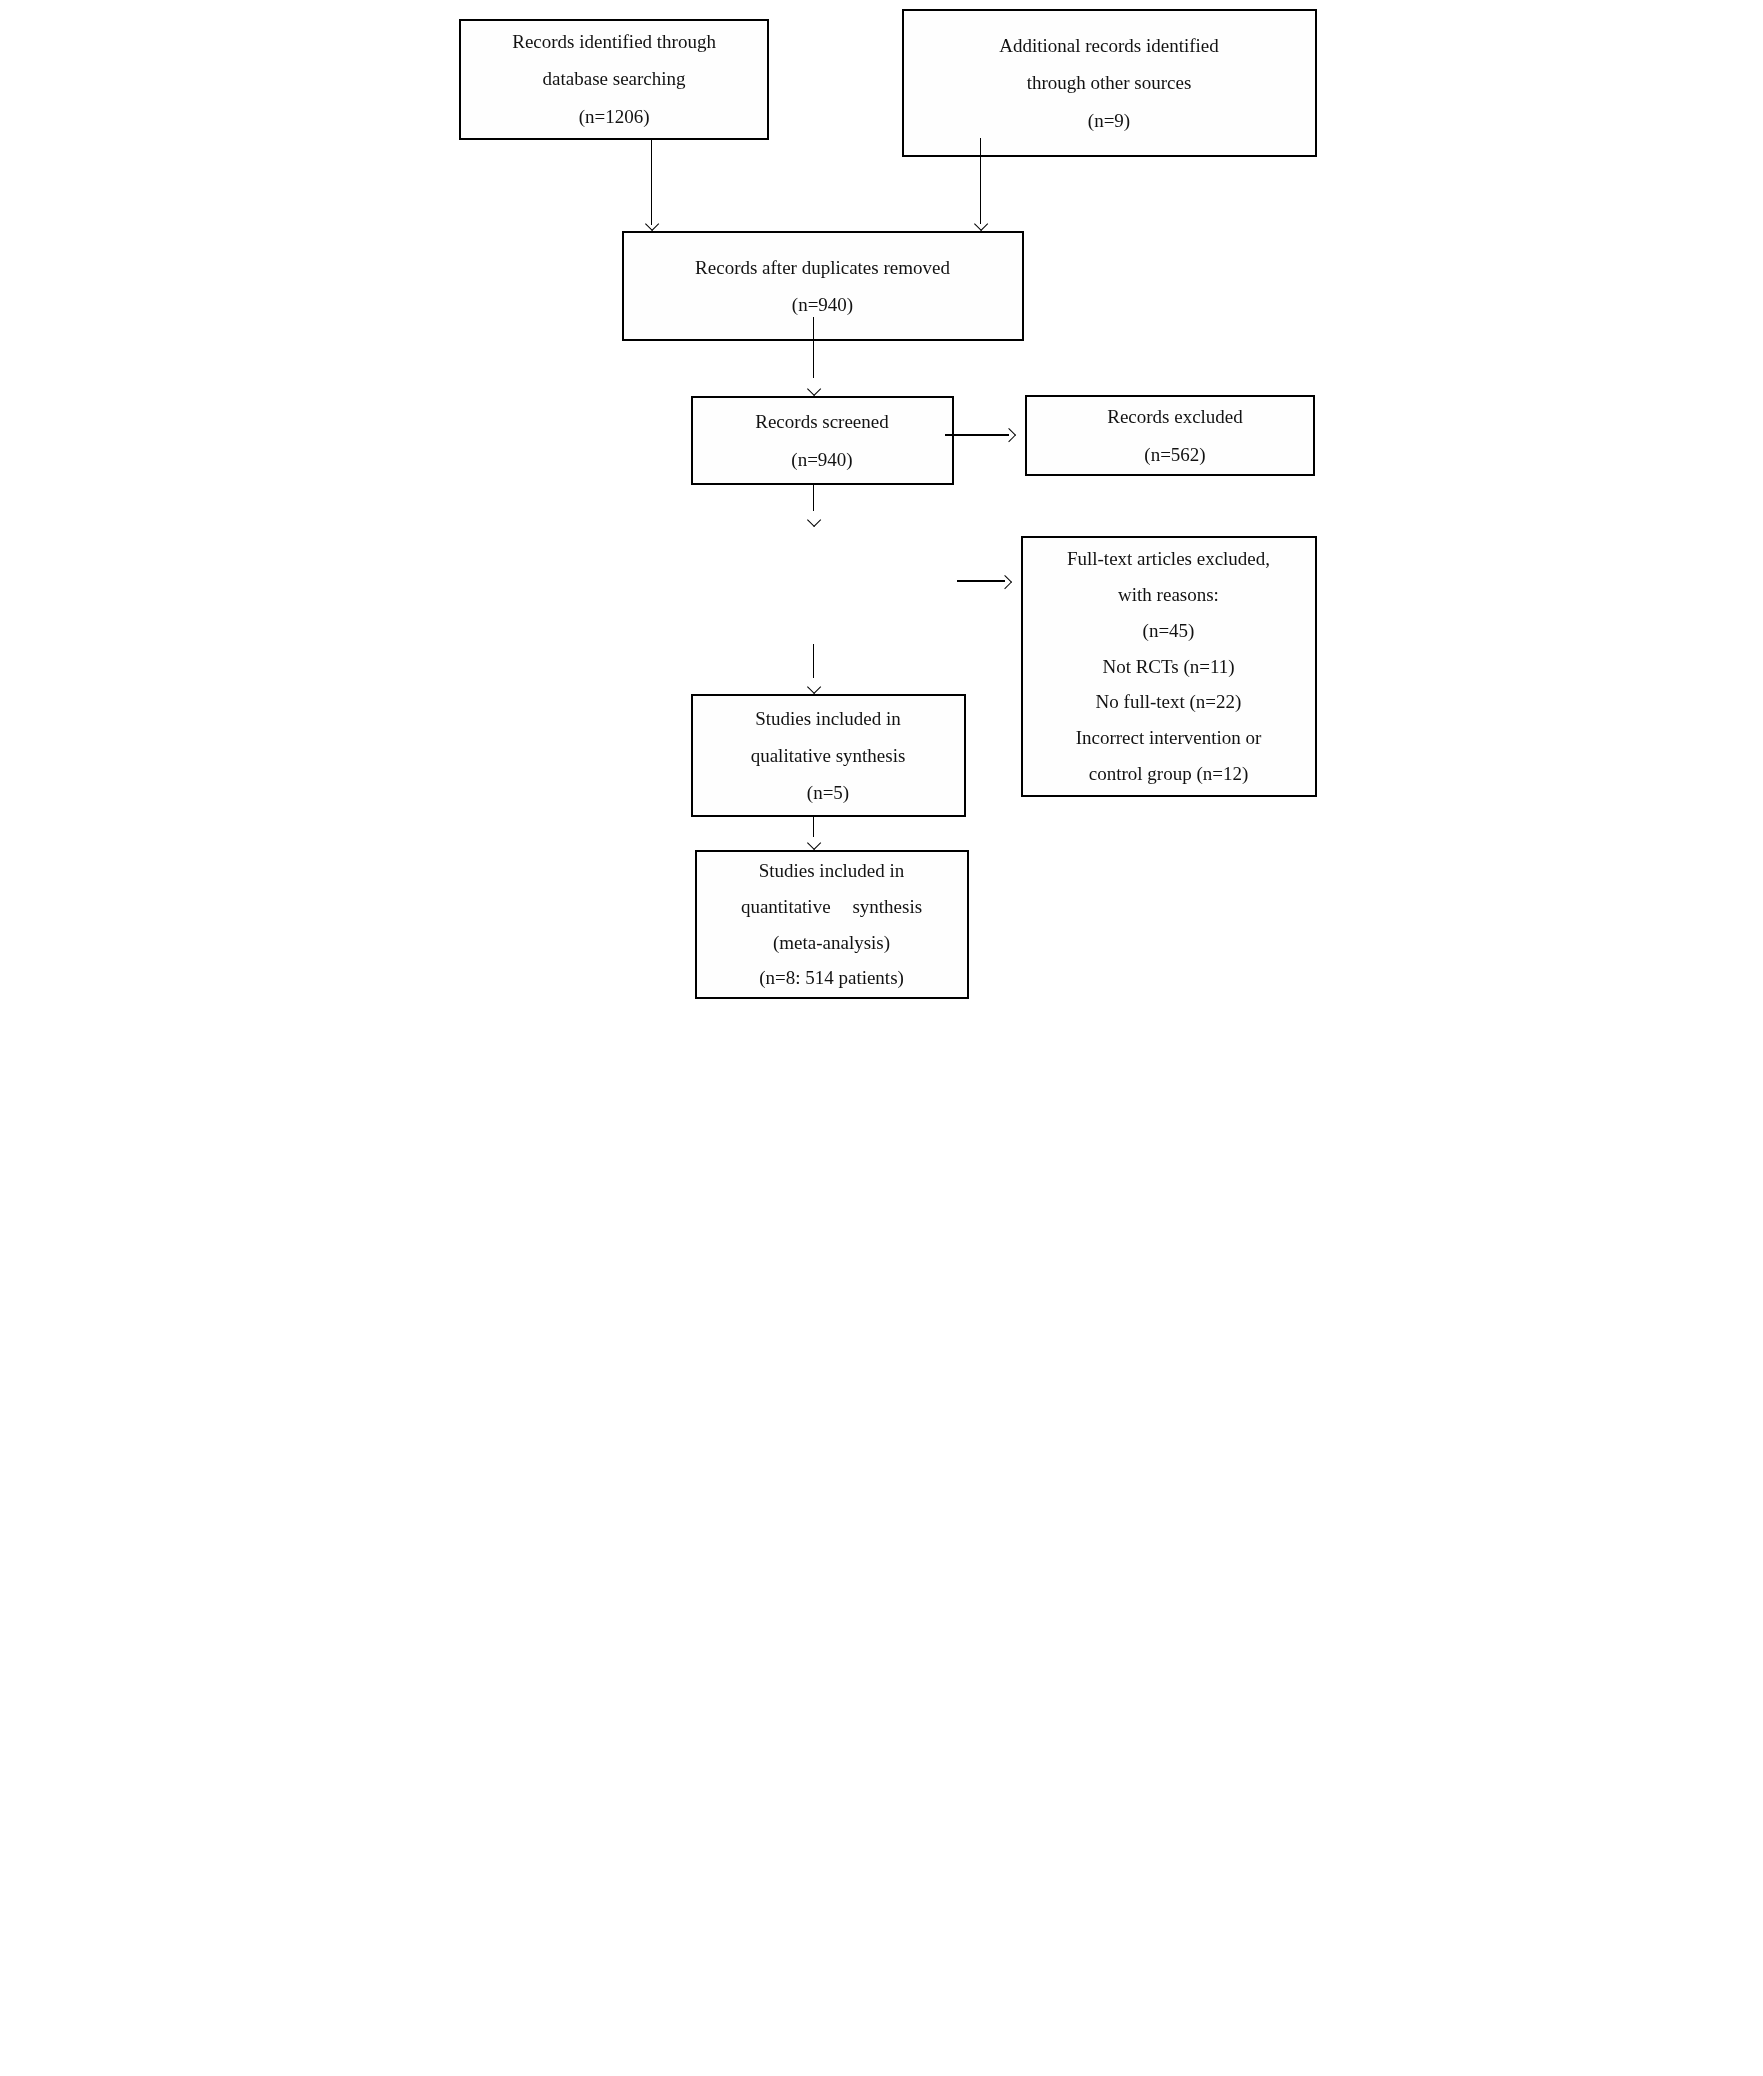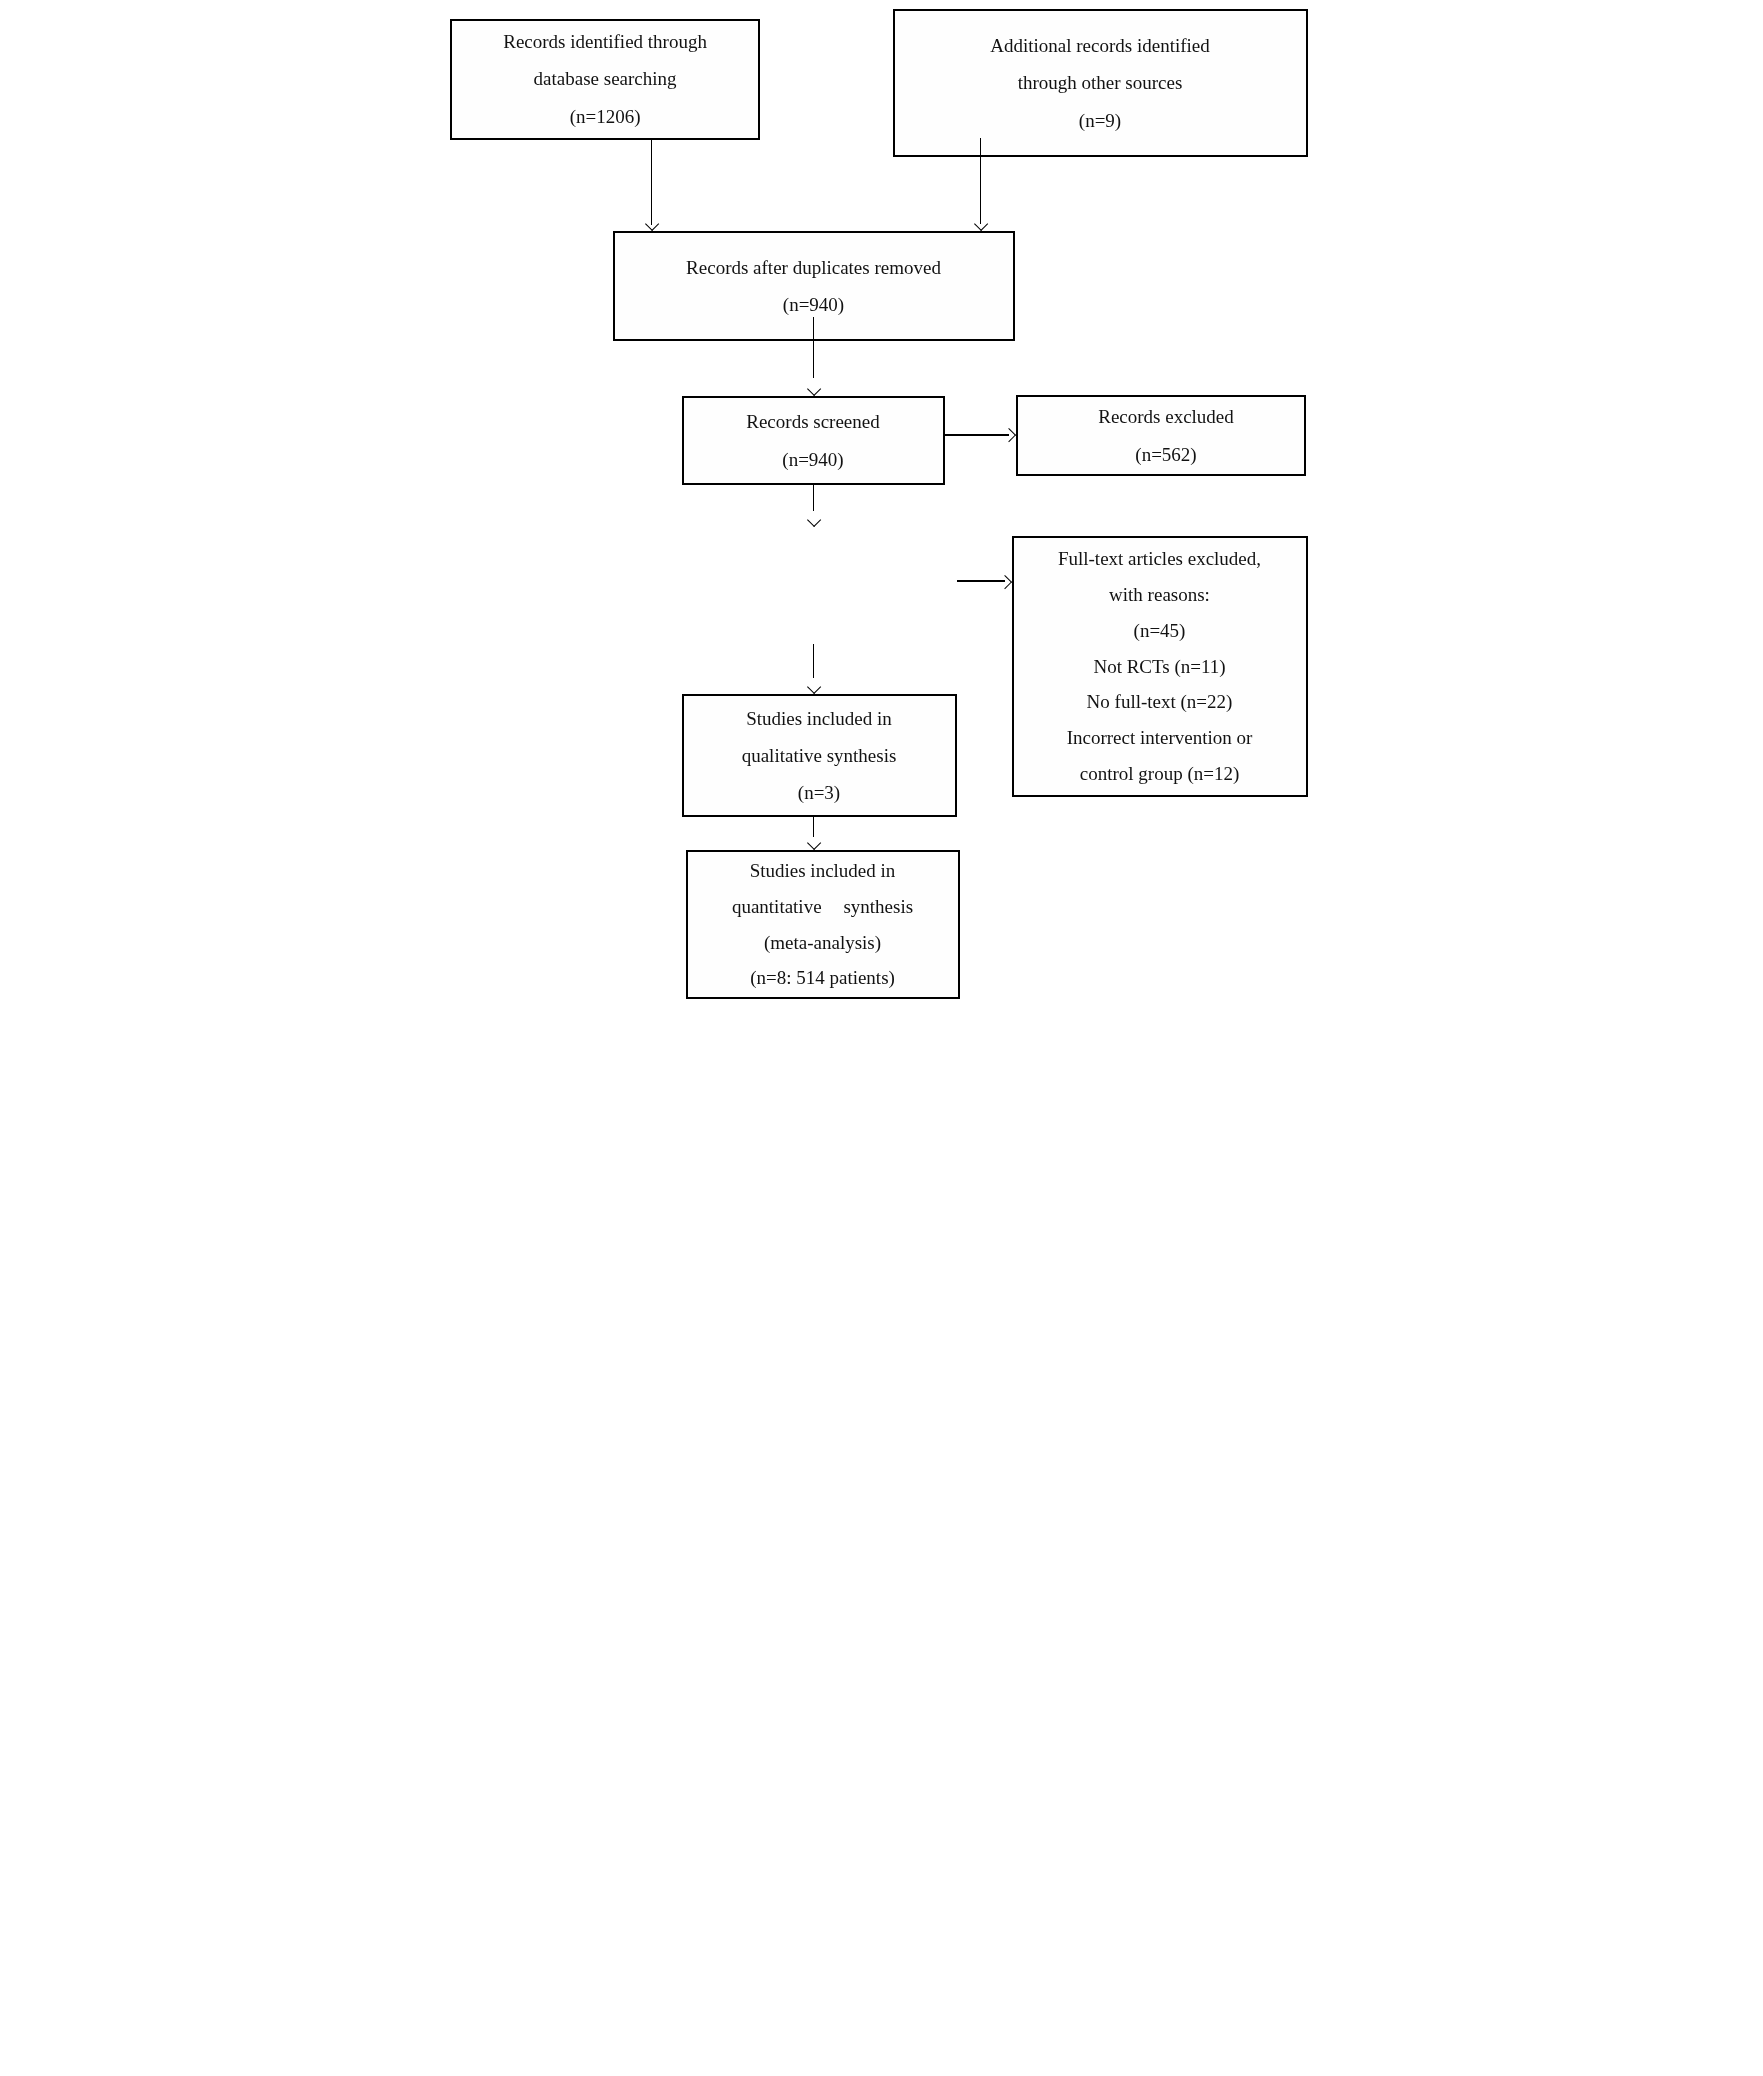--- a/index.html
+++ b/index.html
@@ -17,20 +17,21 @@
     box-sizing: border-box;
     border: 2.5px solid #000000;
     background: #fefefe;
     display: flex;
     flex-direction: column;
     justify-content: center;
     align-items: center;
     text-align: center;
     font-size: 19px;
     line-height: 1.95;
+    margin-left: 9px;
   }
   .box .line { white-space: nowrap; }
   .tight { line-height: 1.88; }
   .spread { word-spacing: 0.9em; }
   .vline { position: absolute; width: 1.9px; background: #000000; }
   .hline { position: absolute; height: 1.9px; background: #000000; }
   .head-down, .head-right {
     position: absolute;
     width: 10.2px; height: 10.2px;
     box-sizing: border-box;
@@ -80,21 +81,21 @@
     <div class="line">(n=45)</div>
     <div class="line">Not RCTs (n=11)</div>
     <div class="line">No full-text (n=22)</div>
     <div class="line">Incorrect intervention or</div>
     <div class="line">control group (n=12)</div>
   </div>
 
   <div class="box" style="left:241px; top:694px; width:275px; height:123px;">
     <div class="line">Studies included in</div>
     <div class="line">qualitative synthesis</div>
-    <div class="line">(n=3)</div>
+    <div class="line">(n=5)</div>
   </div>
 
   <div class="box tight" style="left:245px; top:850px; width:274px; height:149px;">
     <div class="line">Studies included in</div>
     <div class="line spread">quantitative synthesis</div>
     <div class="line">(meta-analysis)</div>
     <div class="line">(n=8: 514 patients)</div>
   </div>
 
   <div class="vline" style="left:210px; top:140px; height:85px;"></div>

